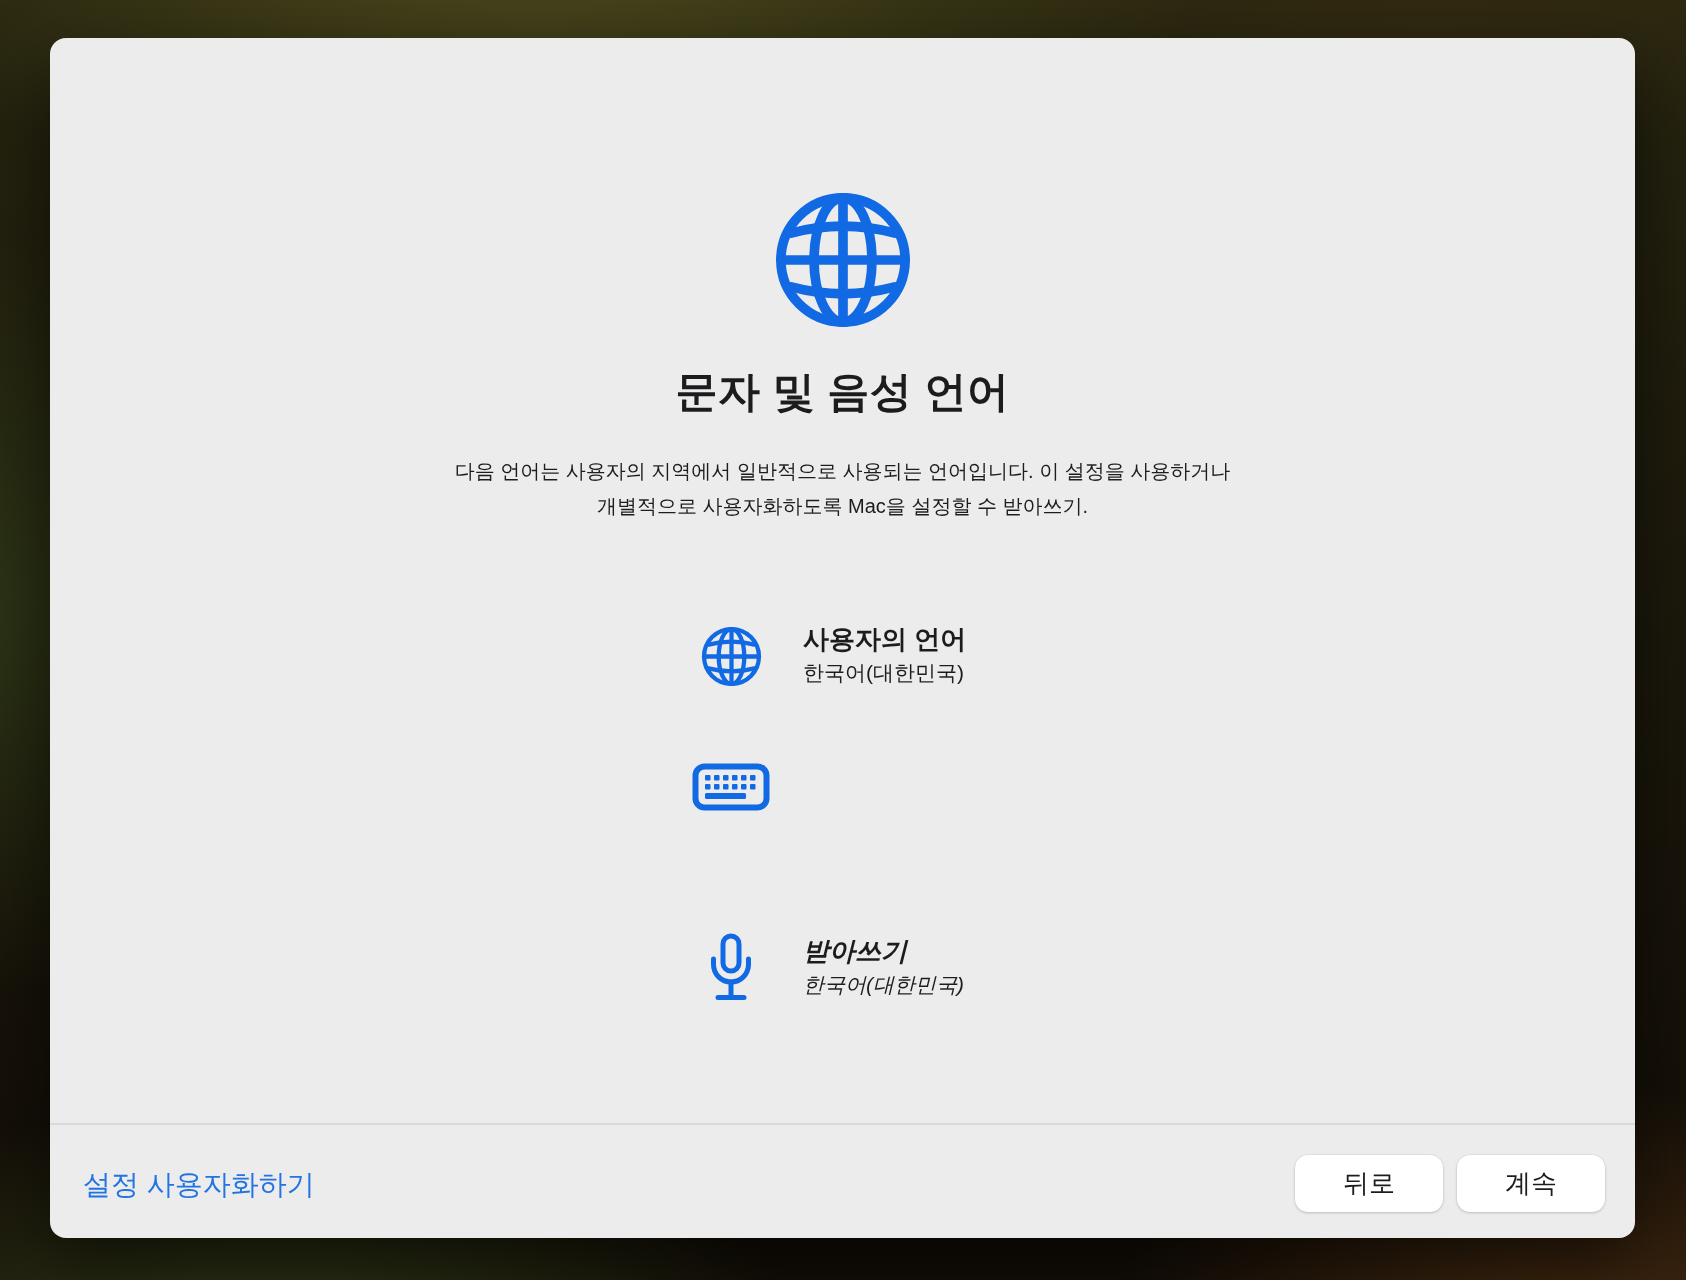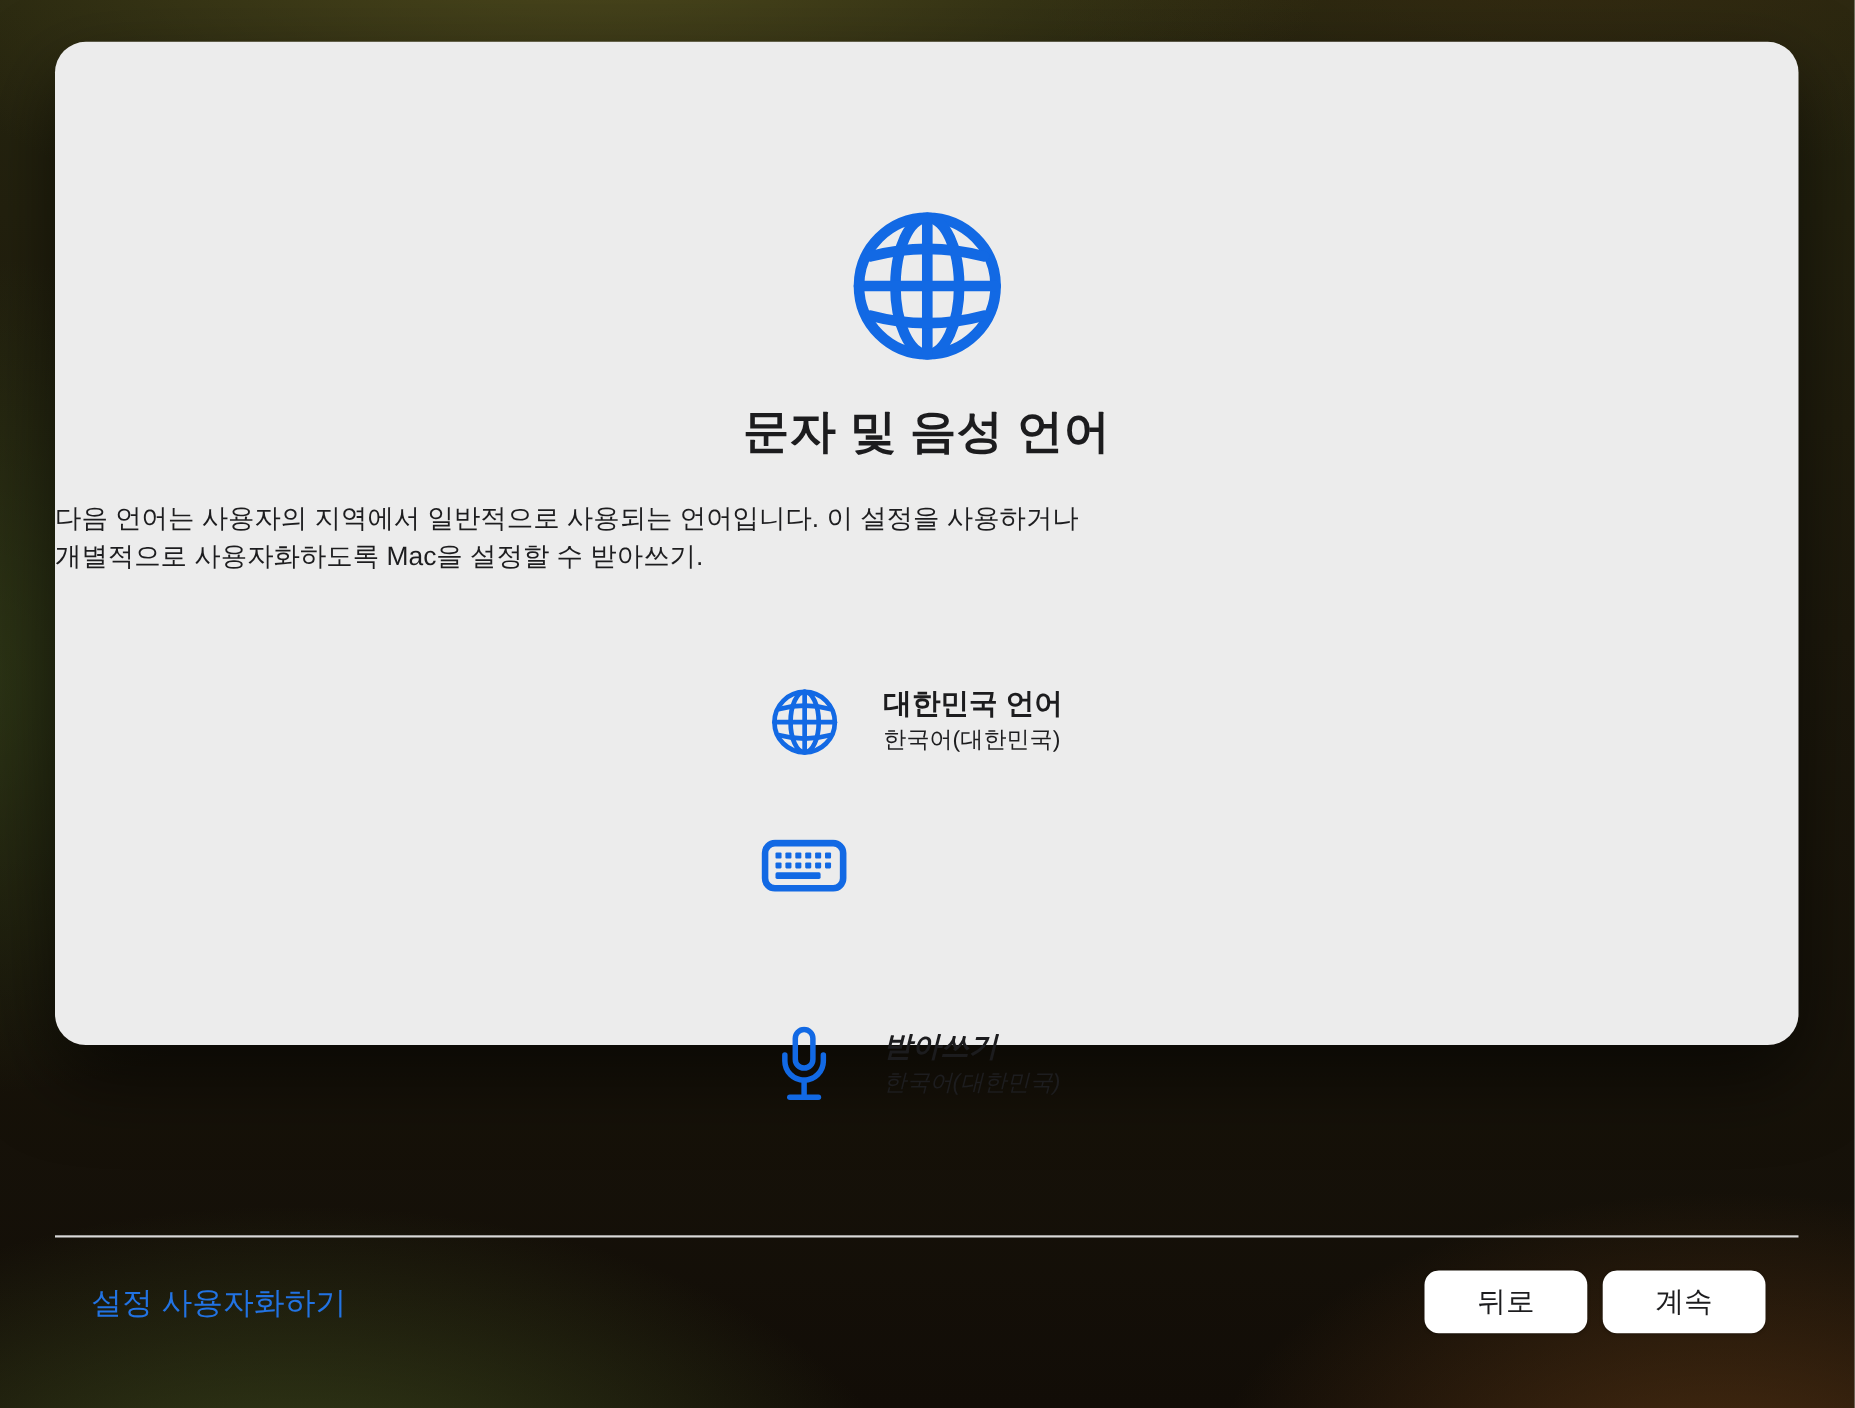--- a/index.html
+++ b/index.html
@@ -8,30 +8,30 @@
     font-family:"Liberation Sans","DejaVu Sans",sans-serif;
     background:
       radial-gradient(1100px 520px at 32% -6%, rgba(100,95,38,.65), transparent 62%),
       radial-gradient(900px 460px at 85% -8%, rgba(70,50,20,.55), transparent 60%),
       radial-gradient(820px 620px at -4% 48%, rgba(62,84,32,.5), transparent 62%),
       radial-gradient(950px 520px at 16% 110%, rgba(88,110,42,.6), transparent 60%),
       radial-gradient(760px 440px at 93% 106%, rgba(122,72,26,.55), transparent 62%),
       linear-gradient(180deg,#26250f 0%,#1d190c 45%,#120d07 100%);
   }
   .dialog {
-    position:absolute; left:50px; top:38px; width:1585px; height:912px;
-    background:#ececec; border-radius:28px;
+    position:absolute; left:50px; top:38px; width:1585px; height:1200px;
+    background:#ececec; border-radius:16px;
     box-shadow:0 30px 70px rgba(0,0,0,.55);
   }
   .hero-icon { position:absolute; top:153px; left:50%; transform:translateX(-50%);
     width:138px; height:138px; color:#1269e4; }
   .page-title { position:absolute; top:326px; left:0; width:100%;
     text-align:center; font-size:42px; font-weight:bold; color:#1c1c1e; letter-spacing:.5px; }
   .page-desc { position:absolute; top:416px; left:0; width:100%;
-    font-size:24px; line-height:35px; color:#1d1d1f; }
+    text-align:center; font-size:20px; line-height:35px; color:#1d1d1f; }
   .section-row { position:absolute; left:631px; display:flex; align-items:center; }
   .row-1 { top:584px; }
   .row-2 { top:725px; }
   .row-3 { top:895px;font-style:italic; }
   .icon-box { width:100px; display:flex; justify-content:center; align-items:center;
     color:#1269e4; flex:0 0 100px; }
   .section-text { margin-left:22px; }
   .section-label { font-size:26px; line-height:34px; font-weight:bold; color:#1c1c1e; }
   .section-value { font-size:21px; line-height:34px; color:#1d1d1f; }
   .divider { position:absolute; left:0; top:1085px; width:100%; height:2px; background:#d9d9d9; }
@@ -73,21 +73,21 @@
       <svg viewBox="0 0 100 100" width="61" height="61" fill="none" stroke="currentColor" stroke-width="7" stroke-linecap="round">
         <circle cx="50" cy="50" r="45"></circle>
         <ellipse cx="50" cy="50" rx="21" ry="45"></ellipse>
         <line x1="50" y1="5" x2="50" y2="95"></line>
         <line x1="5" y1="50" x2="95" y2="50"></line>
         <path d="M 12.5 30.5 Q 50 20.5 87.5 30.5"></path>
         <path d="M 12.5 69.5 Q 50 79.5 87.5 69.5"></path>
       </svg>
     </div>
     <div class="section-text">
-      <div class="section-label">대한민국 언어</div>
+      <div class="section-label">사용자의 언어</div>
       <div class="section-value">한국어(대한민국)</div>
     </div>
   </div>
 
   <div class="section-row row-2">
     <div class="icon-box">
       <svg viewBox="0 0 78 48" width="78" height="48" fill="none">
         <rect x="3.5" y="3.5" width="71" height="41" rx="9" stroke="currentColor" stroke-width="6"></rect>
         <g fill="currentColor" stroke="none">
           <rect x="13" y="12" width="5.5" height="5.5" rx="1"></rect>

